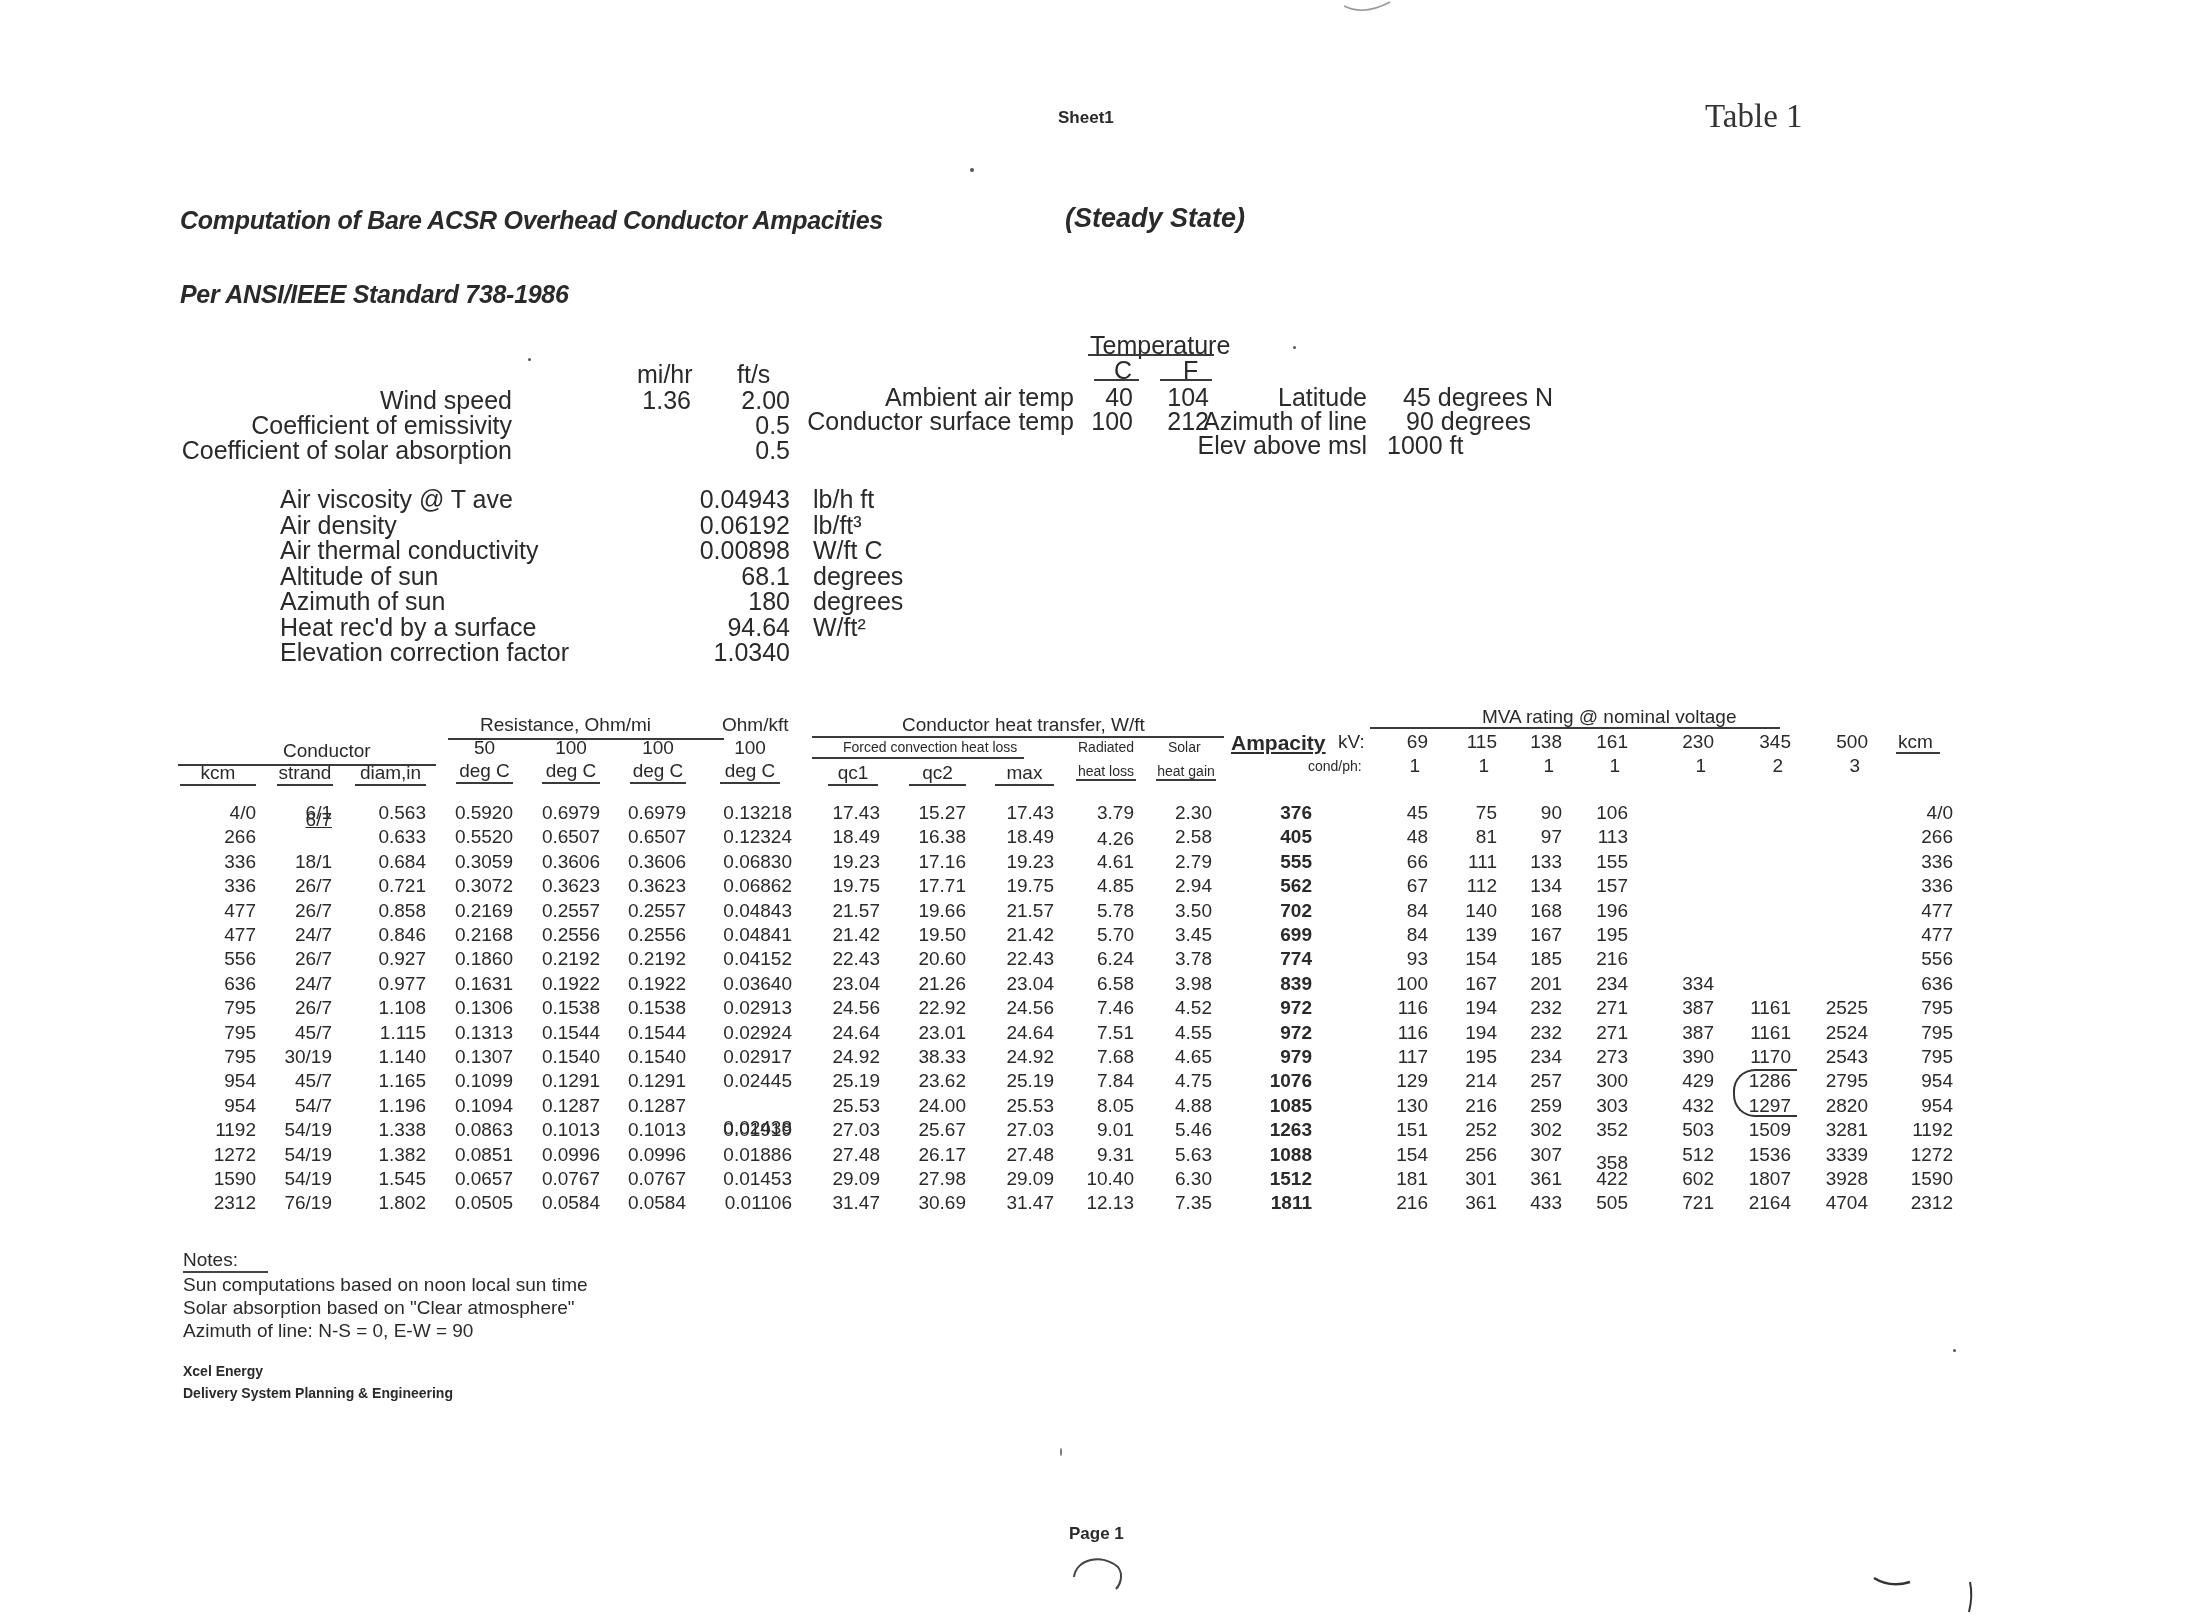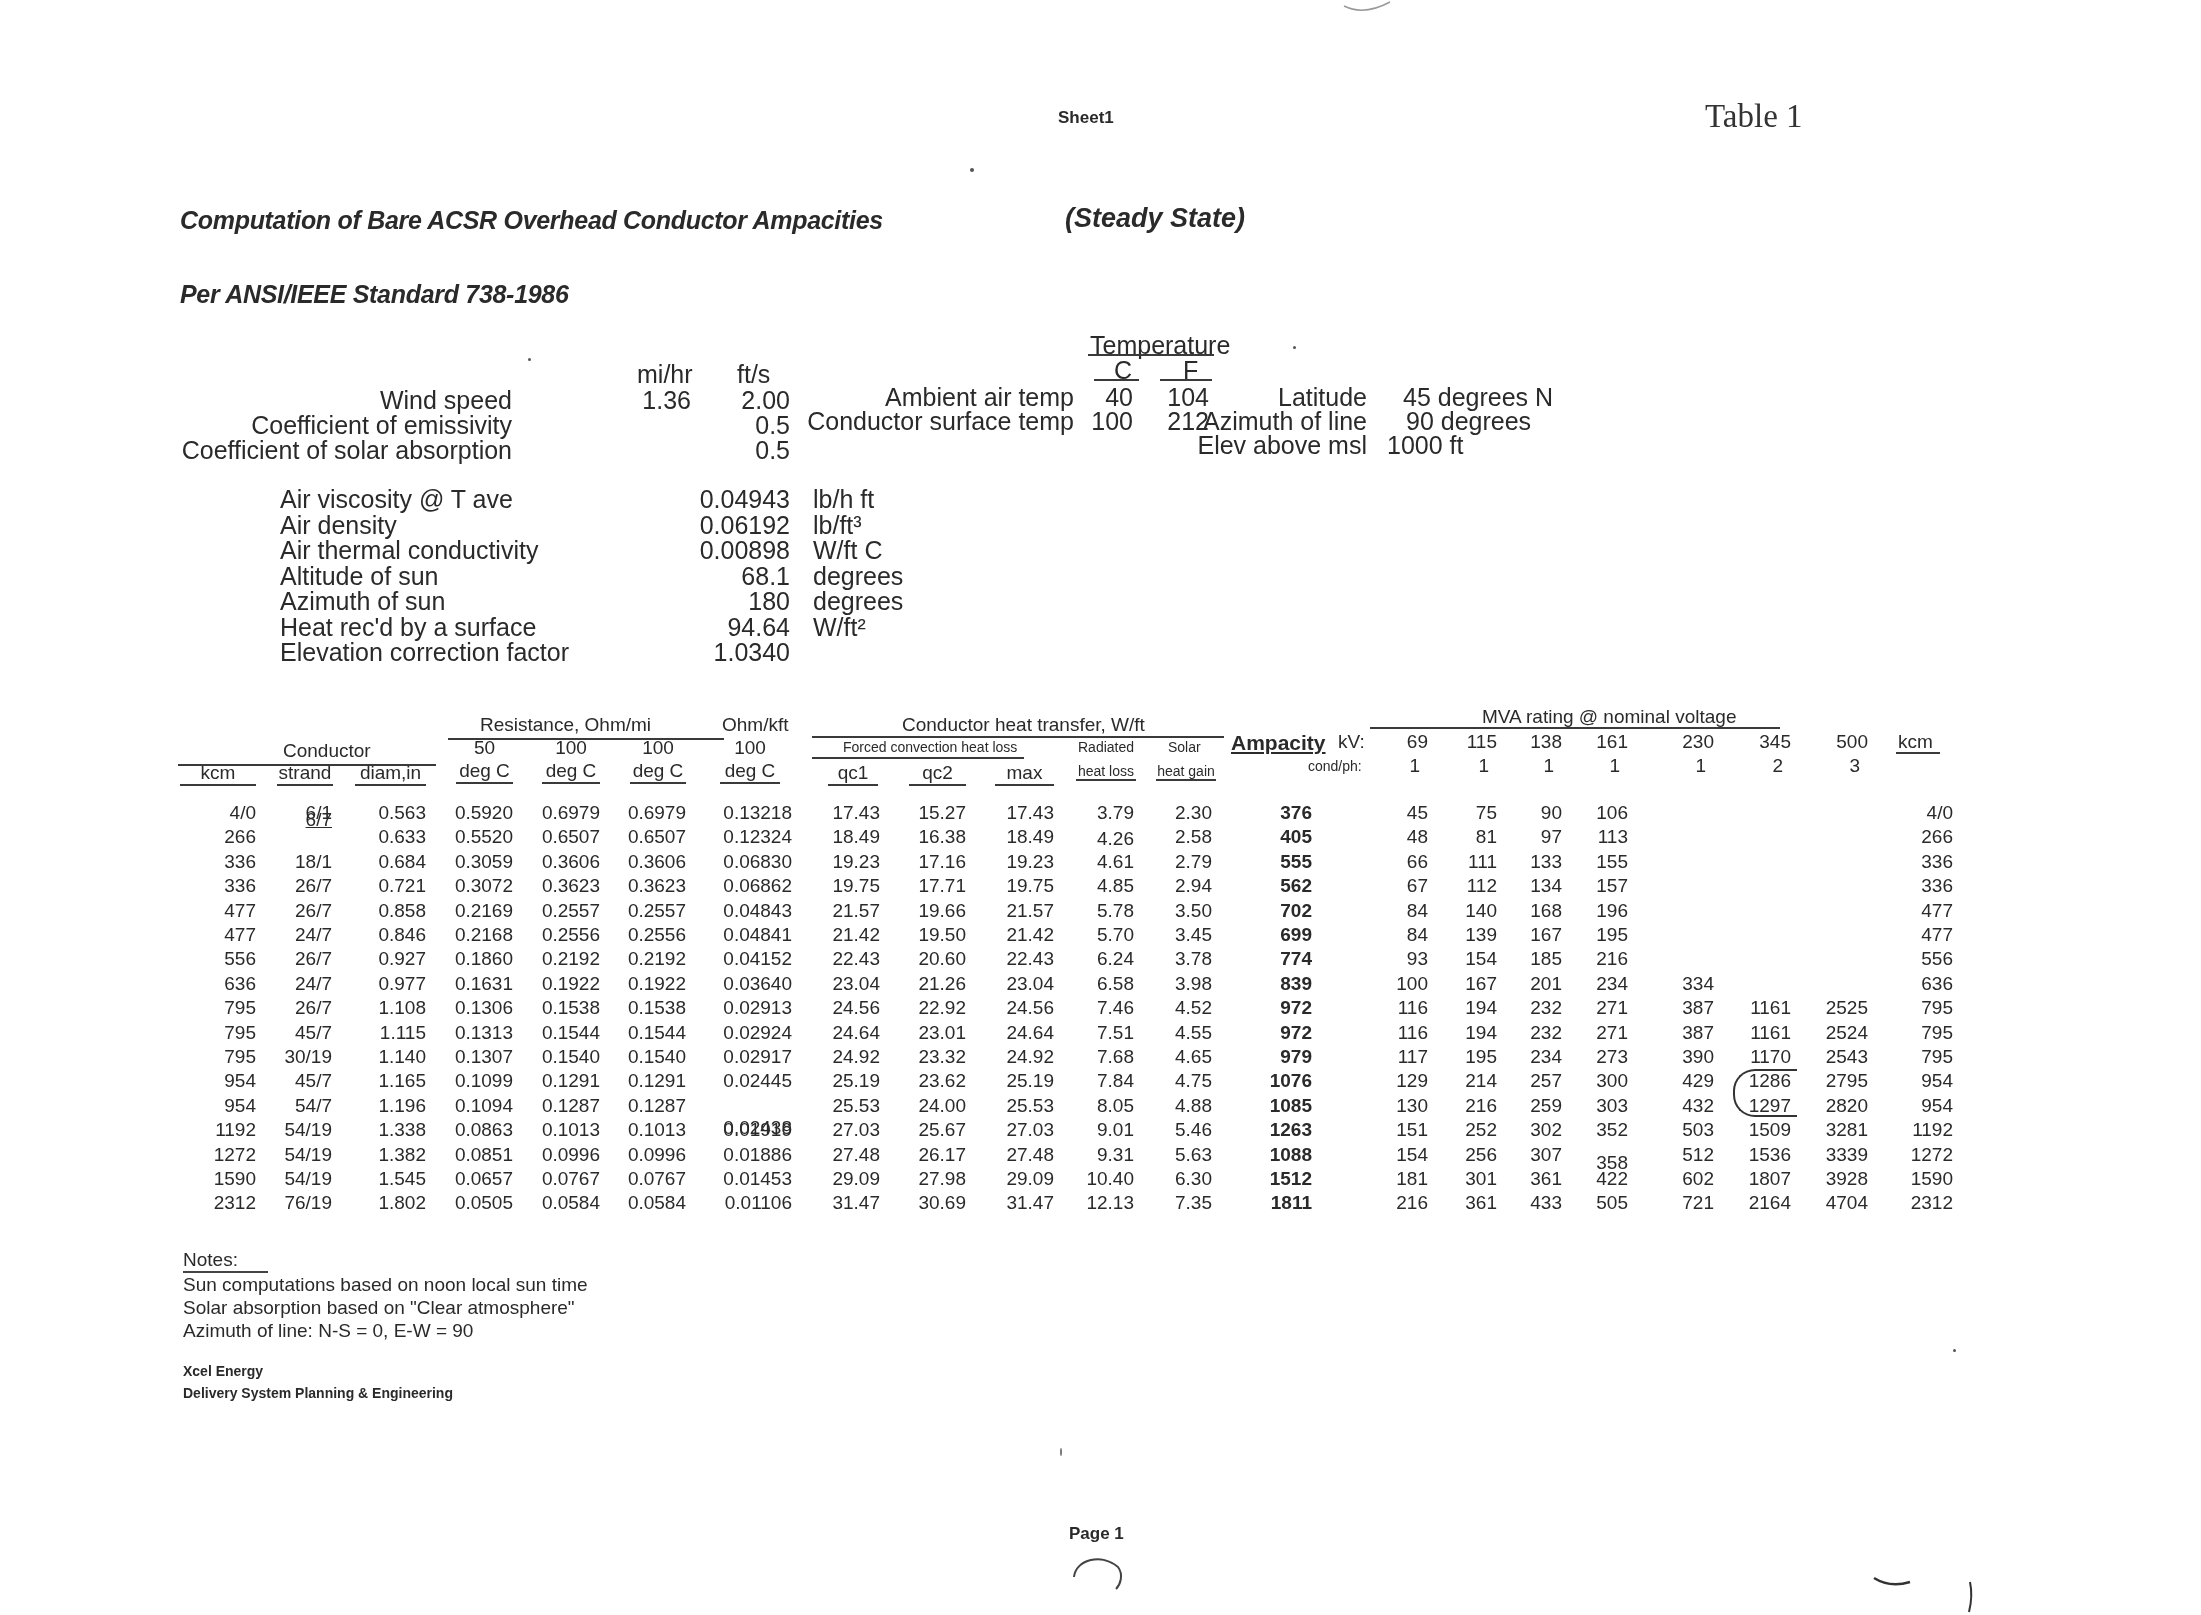--- a/index.html
+++ b/index.html
@@ -391,21 +391,21 @@
     </div>
     <div>
       <div class="cell" style="right: 1945px; top: 1046px;">795</div>
       <div class="cell" style="right: 1869px; top: 1046px;">30/19</div>
       <div class="cell" style="right: 1775px; top: 1046px;">1.140</div>
       <div class="cell" style="right: 1688px; top: 1046px;">0.1307</div>
       <div class="cell" style="right: 1601px; top: 1046px;">0.1540</div>
       <div class="cell" style="right: 1515px; top: 1046px;">0.1540</div>
       <div class="cell" style="right: 1409px; top: 1046px;">0.02917</div>
       <div class="cell" style="right: 1321px; top: 1046px;">24.92</div>
-      <div class="cell" style="right: 1235px; top: 1046px;">23.32</div>
+      <div class="cell" style="right: 1235px; top: 1046px;">38.33</div>
       <div class="cell" style="right: 1147px; top: 1046px;">24.92</div>
       <div class="cell" style="right: 1067px; top: 1046px;">7.68</div>
       <div class="cell" style="right: 989px; top: 1046px;">4.65</div>
       <div class="cell amp" style="right: 889px; top: 1046px;">979</div>
       <div class="cell" style="right: 773px; top: 1046px;">117</div>
       <div class="cell" style="right: 704px; top: 1046px;">195</div>
       <div class="cell" style="right: 639px; top: 1046px;">234</div>
       <div class="cell" style="right: 573px; top: 1046px;">273</div>
       <div class="cell" style="right: 487px; top: 1046px;">390</div>
       <div class="cell" style="right: 410px; top: 1046px;">1170</div>

